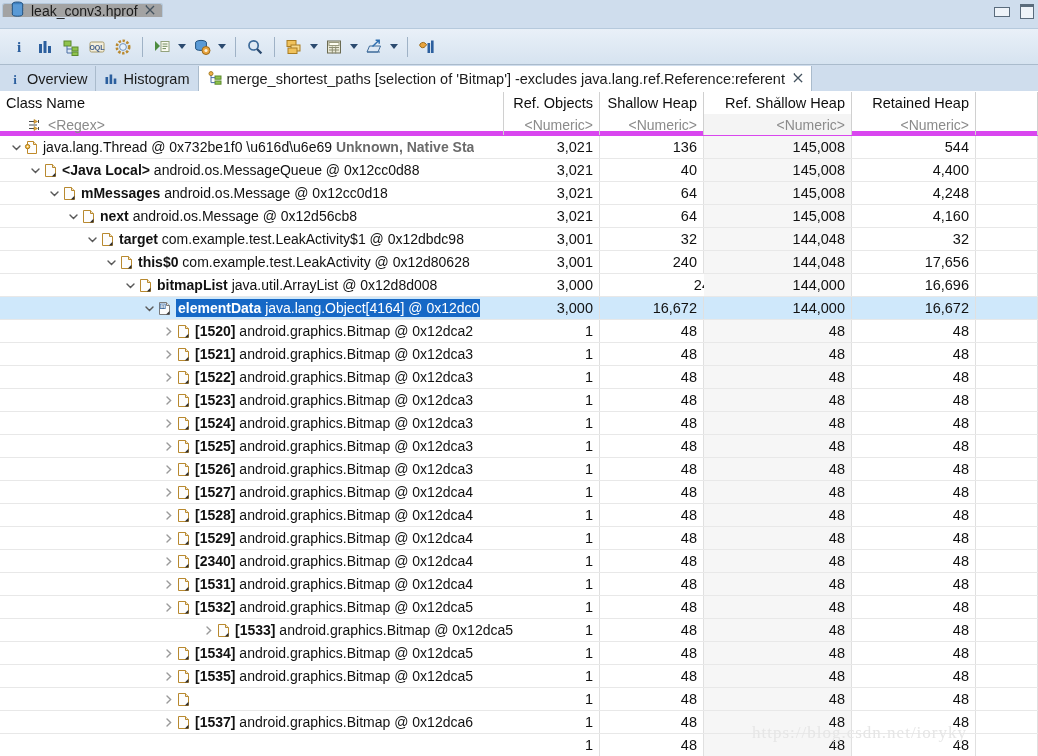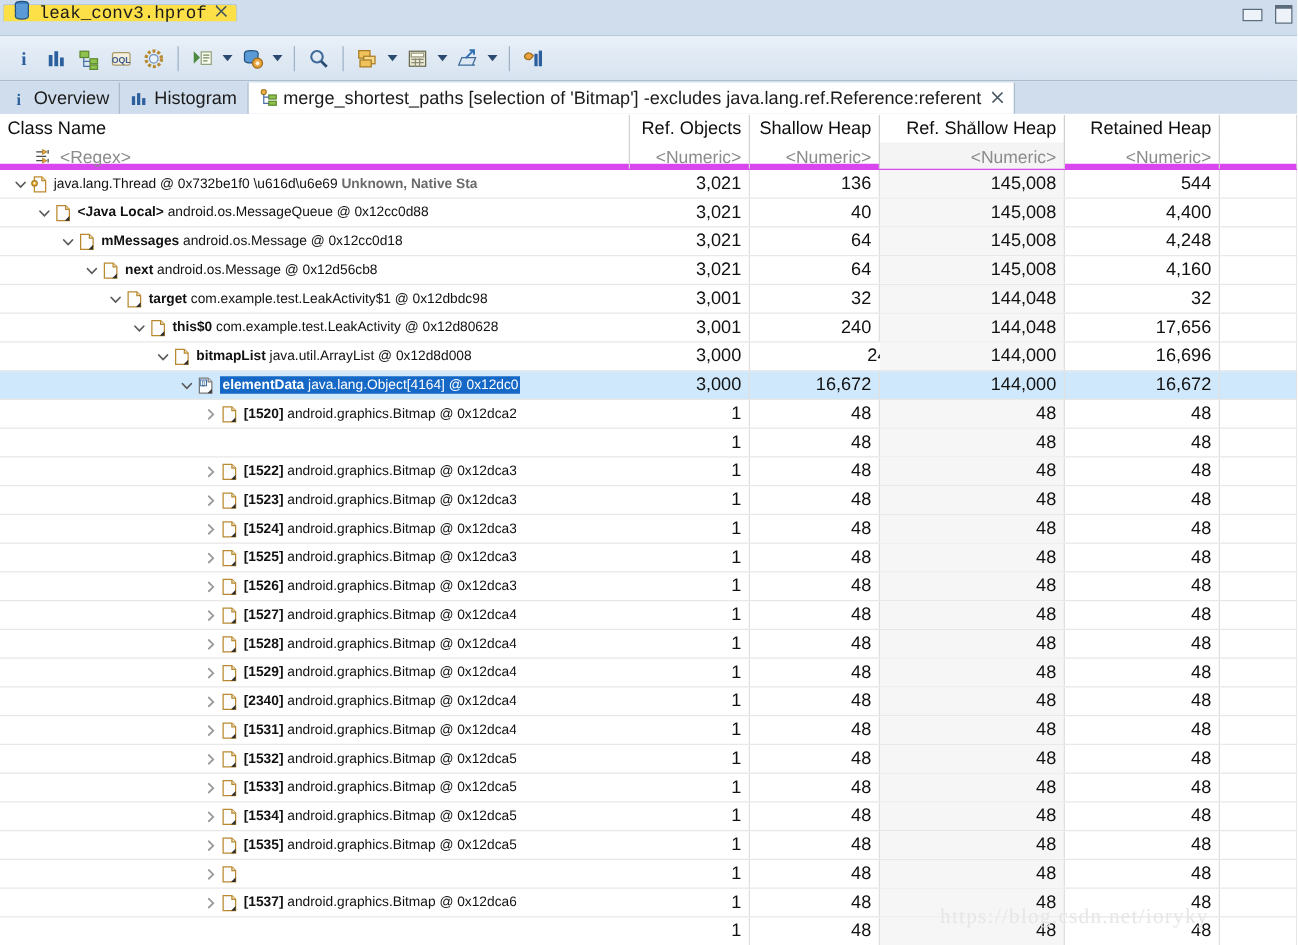--- a/index.html
+++ b/index.html
@@ -20,27 +20,26 @@
   
   .tabstrip {
     position: absolute; left: 0; top: 0; width: 1038px; height: 29px;
     background: #cfdded;
     border-bottom: 1px solid #b6c9dc;
     box-sizing: border-box;
   }
   .etab {
     position: absolute; left: 2px; top: 3px; height: 14px;
     display: flex; align-items: center;
-    background: #fde047;
+    background: #a3a3a3;
     border: 1px solid #b6c9dc;
     border-bottom: none;
     border-radius: 3px 3px 0 0;
     padding: 0 7px 0 7px;
     box-sizing: border-box;
-    font-family: Liberation Mono, monospace;
   }
   .etab .lbl { font-size: 14px; color: #1b1b1b; margin-left: 6px; }
   .etab .closex {
     margin-left: 7px; font-size: 12px; color: #4a4a4a;
     line-height: 1; position: relative; top: 0px;
   }
   .winbtns {
     position: absolute; right: 4px; top: 4px;
     display: flex; align-items: center; gap: 10px;
   }
@@ -166,21 +165,21 @@
   .row.sel .cell-num.sortcol { background: transparent; }
 
   .twisty {
     width: 16px; height: 22px; flex: 0 0 16px;
     display: flex; align-items: center; justify-content: center;
     color: #4d4d4d;
   }
   .twisty svg { display: block; }
   .nameicon { flex: 0 0 15px; margin-right: 4px; display:flex; align-items:center; }
   .nametext {
-    font-size: 11px; color: #111; white-space: nowrap;
+    font-size: 14px; color: #111; white-space: nowrap;
   }
   .nametext .b { font-weight: bold; }
   .nametext .g { color: #6b6b6b; font-weight: bold; }
   .hl {
     background: #1668c6; color: #ffffff;
     padding: 1px 1px 1px 2px;
   }
   .hl .b { font-weight: bold; color:#fff; }
 
   .vclip {
@@ -628,20 +627,37 @@
               <div class="nametext"><span class="b">[1520]</span><span> android.graphics.Bitmap @ 0x12dca2</span></div>
             </div>
           </div>
           <div class="cell-num" style="left: 504px; width: 96px;">1</div>
           <div class="cell-num" style="left: 600px; width: 104px;">48</div>
           <div class="cell-num sortcol" style="left: 704px; width: 148px;">48</div>
           <div class="cell-num" style="left: 852px; width: 124px;">48</div>
           <div class="cell-num" style="left: 976px; width: 62px;"></div>
         </div>
         <div class="row">
+          <div class="vclip" style="width: 504px;">
+            <div class="cell-name" style="padding-left: 160px;">
+              <div class="twisty">
+                <svg width="11" height="11" viewBox="0 0 11 11">
+                  <path d="M4 2 L7.6 5.5 L4 9" fill="none" stroke="#9a9a9a" stroke-width="1.4" stroke-linecap="round"></path>
+                </svg>
+              </div>
+              <div class="nameicon">
+                <svg width="15" height="15" viewBox="0 0 15 15">
+                  <path d="M2.5 1.5 h7 l3 3 v9 h-10 Z" fill="#fdfdfd" stroke="#b8892f" stroke-width="1"></path>
+                  <path d="M9.5 1.5 v3 h3" fill="#f3e6c8" stroke="#b8892f"></path>
+                  <path d="M8.8 13.5 L12.5 13.5 L12.5 9.8 Z" fill="#2e2e2e"></path>
+                </svg>
+              </div>
+              <div class="nametext"><span class="b">[1521]</span><span> android.graphics.Bitmap @ 0x12dca3</span></div>
+            </div>
+          </div>
           <div class="cell-num" style="left: 504px; width: 96px;">1</div>
           <div class="cell-num" style="left: 600px; width: 104px;">48</div>
           <div class="cell-num sortcol" style="left: 704px; width: 148px;">48</div>
           <div class="cell-num" style="left: 852px; width: 124px;">48</div>
           <div class="cell-num" style="left: 976px; width: 62px;"></div>
         </div>
         <div class="row">
           <div class="vclip" style="width: 504px;">
             <div class="cell-name" style="padding-left: 160px;">
               <div class="twisty">
@@ -899,21 +915,21 @@
               <div class="nametext"><span class="b">[1532]</span><span> android.graphics.Bitmap @ 0x12dca5</span></div>
             </div>
           </div>
           <div class="cell-num" style="left: 504px; width: 96px;">1</div>
           <div class="cell-num" style="left: 600px; width: 104px;">48</div>
           <div class="cell-num sortcol" style="left: 704px; width: 148px;">48</div>
           <div class="cell-num" style="left: 852px; width: 124px;">48</div>
           <div class="cell-num" style="left: 976px; width: 62px;"></div>
         </div>
         <div class="row">
-          <div class="vclip" style="width: 504px;">
+          <div class="vclip" style="width: 504px; margin-left: 40px;">
             <div class="cell-name" style="padding-left: 160px;">
               <div class="twisty">
                 <svg width="11" height="11" viewBox="0 0 11 11">
                   <path d="M4 2 L7.6 5.5 L4 9" fill="none" stroke="#9a9a9a" stroke-width="1.4" stroke-linecap="round"></path>
                 </svg>
               </div>
               <div class="nameicon">
                 <svg width="15" height="15" viewBox="0 0 15 15">
                   <path d="M2.5 1.5 h7 l3 3 v9 h-10 Z" fill="#fdfdfd" stroke="#b8892f" stroke-width="1"></path>
                   <path d="M9.5 1.5 v3 h3" fill="#f3e6c8" stroke="#b8892f"></path>

